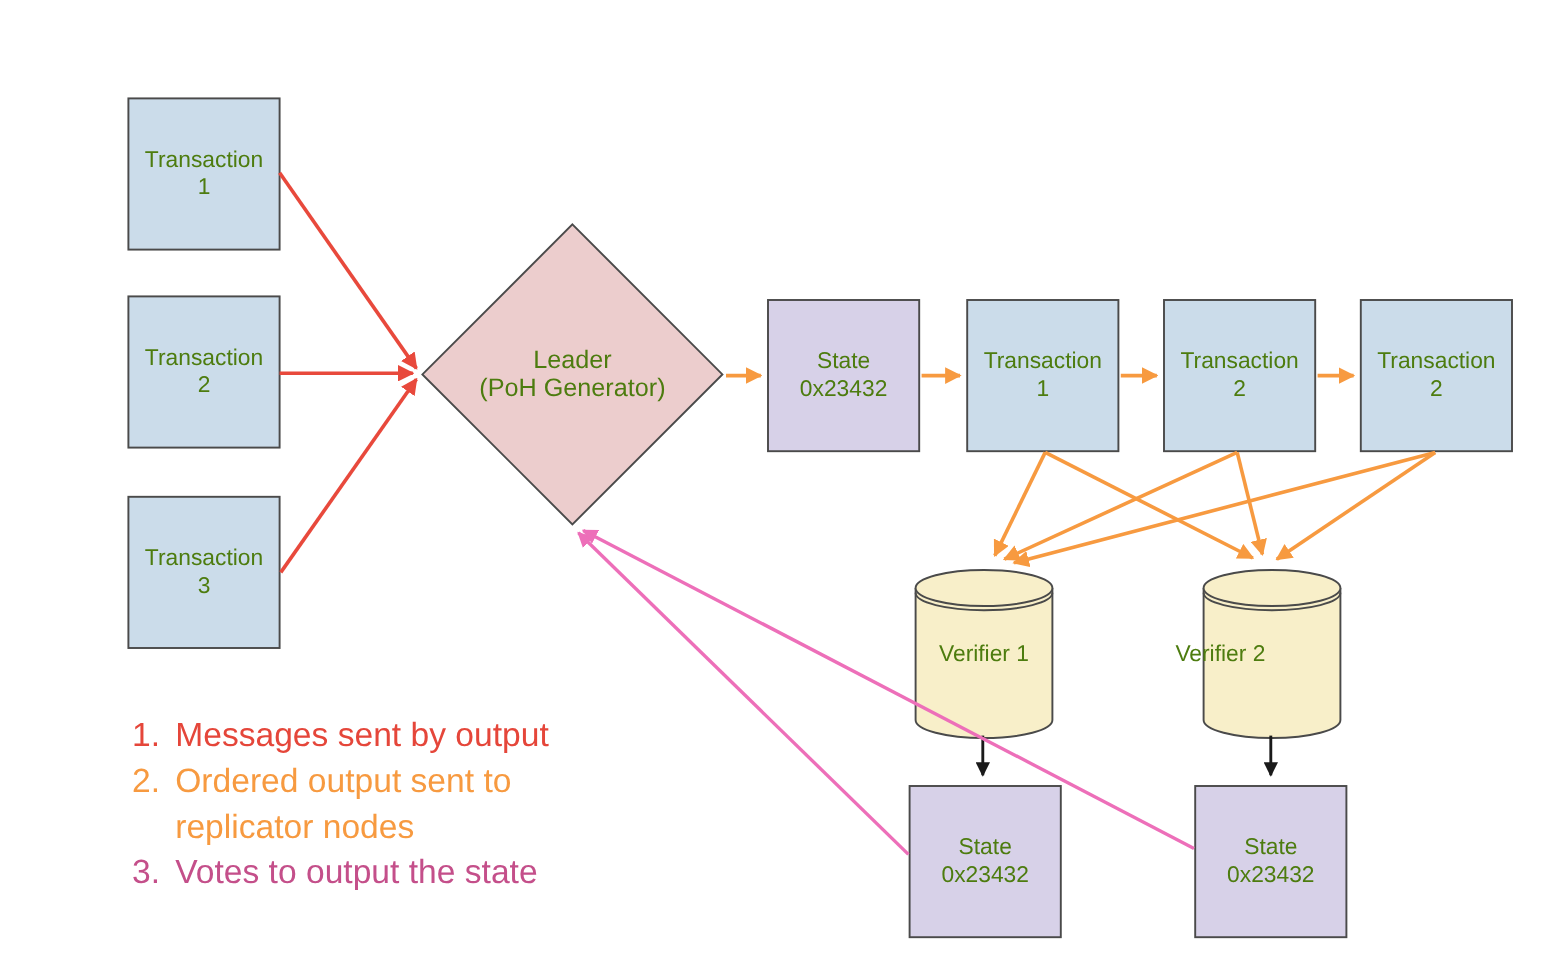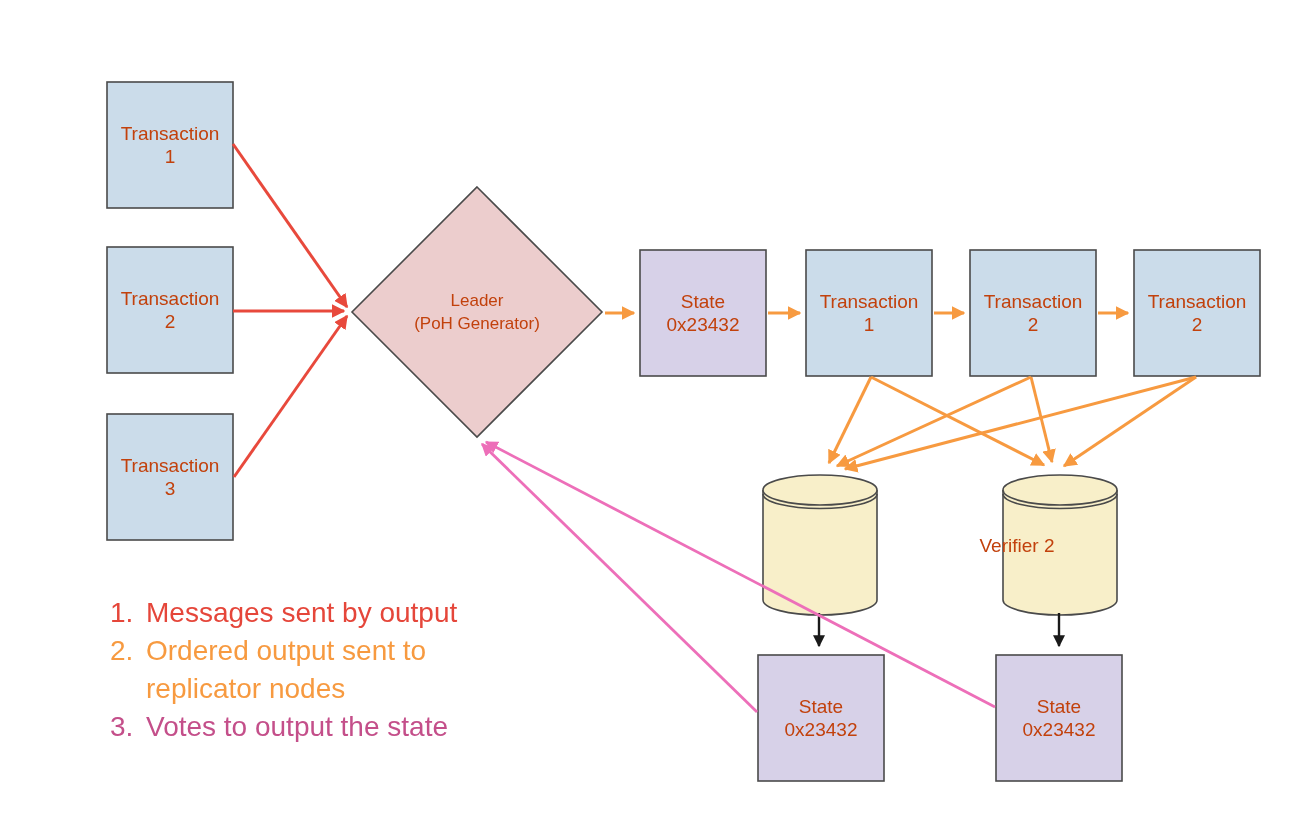--- a/index.html
+++ b/index.html
@@ -3,25 +3,25 @@
 <meta charset="utf-8">
 <style>
   html,body{margin:0;padding:0;background:#ffffff;}
   .canvas{
     position:relative;width:1306px;height:817px;background:#ffffff;
     font-family:"Liberation Sans",sans-serif;overflow:hidden;
   }
   .layer{position:absolute;left:0;top:0;}
   .lbl{
     position:absolute;display:flex;align-items:center;justify-content:center;
-    text-align:center;white-space:pre-line;color:#c2410c;
+    text-align:center;white-space:pre-line;color:#4d7c0f;
     font-size:19px;line-height:23px;pointer-events:none;
   }
   .lbl.bold{font-weight:normal;}
-  .lbl.leader{font-size:17px;line-height:23px;}
+  .lbl.leader{font-size:21px;line-height:23px;}
   
   .shape{stroke:#4a4a4a;stroke-width:1.6;}
   .fill-blue{fill:#cbdcea;}
   .fill-pink{fill:#eccdcd;}
   .fill-purple{fill:#d7d1e8;}
   .fill-yellow{fill:#f8efc9;}
   .rim{fill:none;stroke:#4a4a4a;stroke-width:1.6;}
   
   .arrow{fill:none;}
   .stroke-red{stroke:#e8493c;stroke-width:3;}
@@ -119,20 +119,21 @@
 
   <div class="lbl bold" style="left:640px;top:250px;width:126px;height:126px;">State
 0x23432</div>
   <div class="lbl" style="left:806px;top:250px;width:126px;height:126px;">Transaction
 1</div>
   <div class="lbl" style="left:970px;top:250px;width:126px;height:126px;">Transaction
 2</div>
   <div class="lbl" style="left:1134px;top:250px;width:126px;height:126px;">Transaction
 2</div>
 
+  <div class="lbl bold" style="left:763px;top:495px;width:114px;height:100px;">Verifier 1</div>
   <div class="lbl bold" style="left:960px;top:495px;width:114px;height:100px;">Verifier 2</div>
 
   <div class="lbl bold" style="left:758px;top:655px;width:126px;height:126px;">State
 0x23432</div>
   <div class="lbl bold" style="left:996px;top:655px;width:126px;height:126px;">State
 0x23432</div>
 
   <div class="legend">
     <div class="legend-item c-red">
       <span class="legend-num">1.</span>

